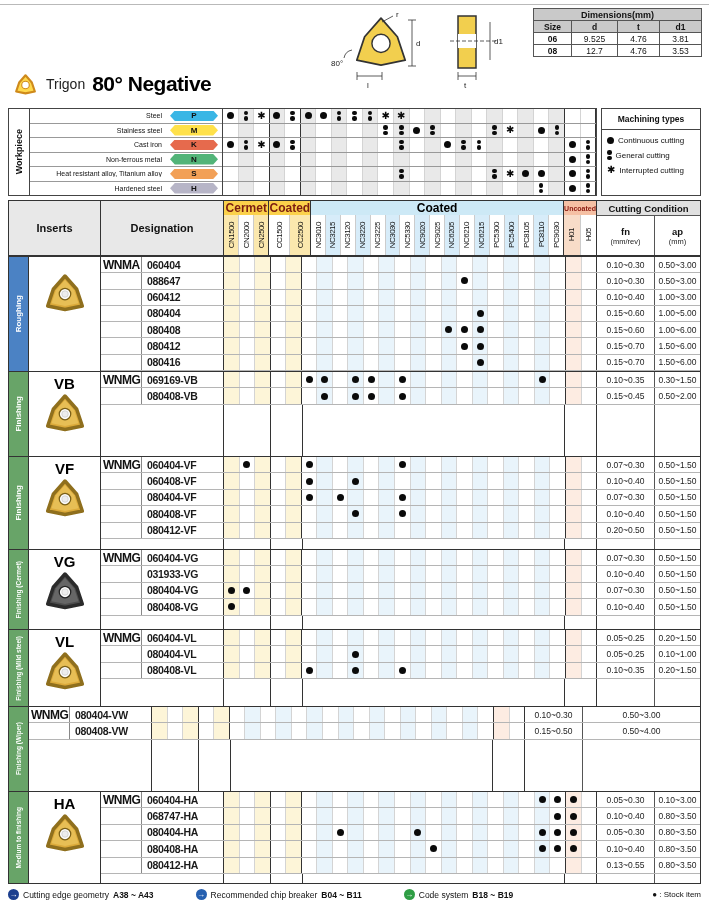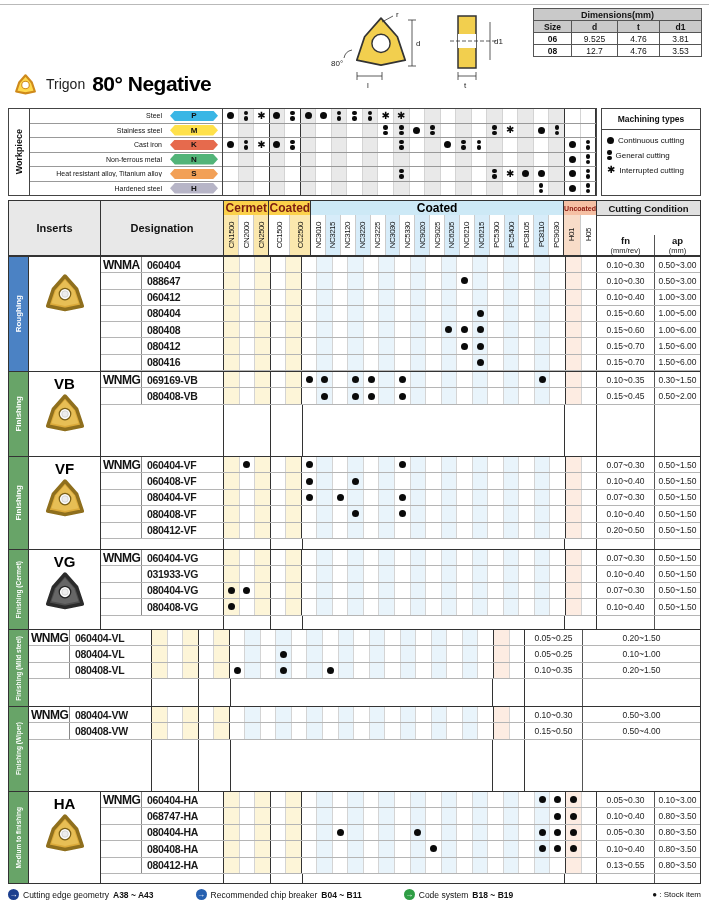--- a/index.html
+++ b/index.html
@@ -61,21 +61,21 @@
   .gh-bar{height:14px;display:flex;align-items:center;justify-content:center;font-size:12px;font-weight:bold;box-sizing:border-box;overflow:hidden;}
   .gh-bar.cermet{background:#fbd14b;color:#7c1d10;}
   .gh-bar.coated{background:#cde9f6;color:#000;}
   .gh-bar.uncoated{background:#f5c0a4;color:#8b1a10;font-size:7px;}
   .gh-cols{flex:1;display:flex;}
   .gh-col{flex:1;display:flex;align-items:center;justify-content:center;box-sizing:border-box;border-right:1px solid #ccc;overflow:hidden;}
   .gh-col.end{border-right:none;}
   .gh-col .vtext{font-size:8px;color:#111;letter-spacing:-0.5px;}
   .mh-cut{flex:1;display:flex;flex-direction:column;box-sizing:border-box;}
   .cut-title{height:15px;background:#e0e0e0;border-bottom:1px solid #555;display:flex;align-items:center;justify-content:center;font-size:9.5px;font-weight:bold;box-sizing:border-box;}
-  .cut-cols{flex:1;display:flex;align-items:flex-end;}
+  .cut-cols{flex:1;display:flex;}
   .cut-fn{width:58px;border-right:1px solid #555;display:flex;flex-direction:column;align-items:center;justify-content:center;box-sizing:border-box;}
   .cut-ap{flex:1;display:flex;flex-direction:column;align-items:center;justify-content:center;}
   .cut-main{font-size:9.5px;font-weight:bold;}
   .cut-unit{font-size:7.5px;color:#222;}
   
   .section{display:flex;border-top:1.5px solid #333;box-sizing:border-box;}
   .section:first-of-type{border-top:none;}
   .sec-tab{width:20px;border-right:1px solid #333;display:flex;align-items:center;justify-content:center;box-sizing:border-box;}
   .sec-tab .vtext{color:#fff;font-weight:bold;white-space:nowrap;}
   .sec-inserts{width:72px;border-right:1px solid #333;display:flex;flex-direction:column;align-items:center;padding-top:3px;box-sizing:border-box;gap:1px;}
@@ -1372,20 +1372,29 @@
             </div>
             <div class="f-fn"></div>
             <div class="f-ap"></div>
           </div>
         </div>
       </div>
       <div class="section" style="height: 77px;">
         <div class="sec-tab" style="background: rgb(104, 164, 104);">
           <span class="vtext" style="font-size: 6.5px;">Finishing (Mild steel)</span>
         </div>
+        <div class="sec-inserts">
+          <div class="breaker-label">VL</div>
+          <div><svg viewBox="0 0 100 80" width="50">
+              <polygon points="50,6 73.4,32.5 84.6,66 50,73 15.4,66 26.6,32.5" fill="#dcaa3a" stroke="#8f6f1d" stroke-width="7" stroke-linejoin="round"></polygon>
+              <polygon points="50,6 73.4,32.5 84.6,66 50,73 15.4,66 26.6,32.5" transform="translate(11,9.2) scale(0.78)" fill="#f0cd6b" opacity="0.55"></polygon>
+              <circle cx="50" cy="42" r="11.5" fill="#fcfcfc" stroke="#7a5f16" stroke-width="2.5"></circle>
+              <circle cx="50" cy="42" r="6.5" fill="#ededed" stroke="#bbb" stroke-width="1"></circle>
+            </svg></div>
+        </div>
         <div class="sec-body">
           <div class="trow">
             <div class="t-desig">
               <span class="t-prefix">WNMG</span>
               <span class="t-size">060404-VL</span>
             </div>
             <div class="t-grid">
               <span class="gc" style="background: rgb(253, 245, 216);"></span>
               <span class="gc"></span>
               <span class="gc end" style="background: rgb(253, 245, 216);"></span>

